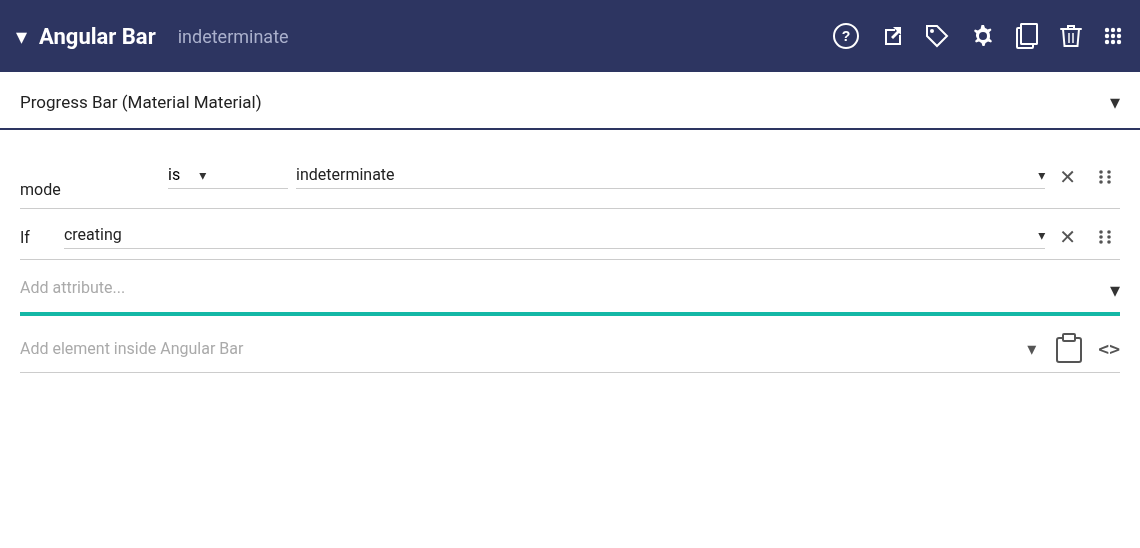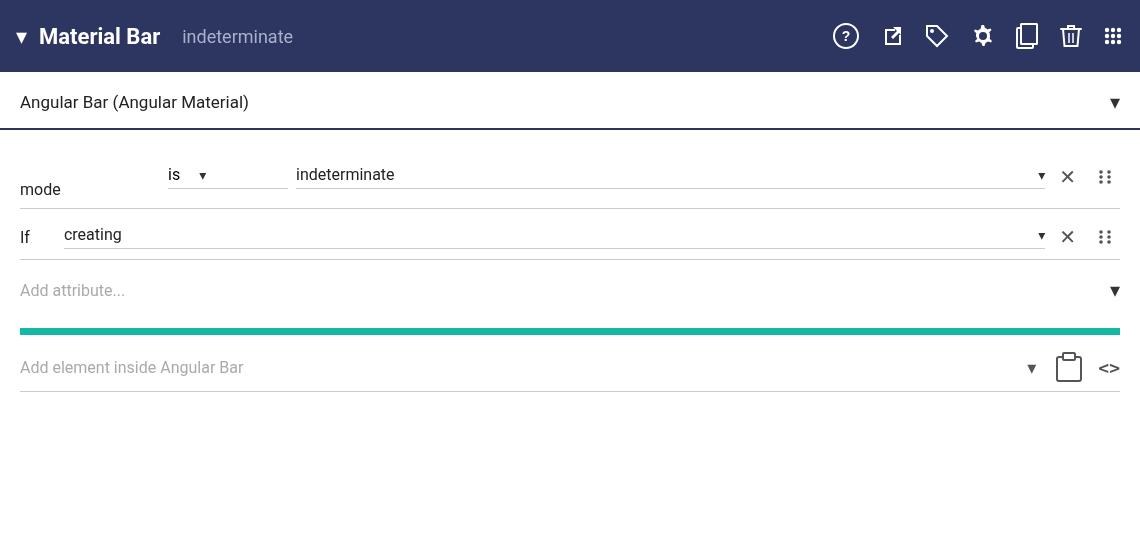--- a/index.html
+++ b/index.html
@@ -149,24 +149,24 @@
     .if-label {
       font-size: 16px;
       color: #222;
       margin-right: 6px;
       flex-shrink: 0;
     }
 
     
     .add-attr-row {
       display: flex;
-      align-items: center;
+      align-items: flex-start;
       justify-content: space-between;
-      padding: 18px 0 26px 0;
-      border-bottom: 7px solid #14b8a6;
+      padding: 18px 0 10px 0;
+      border-bottom: 4px solid #14b8a6;
     }
     .add-attr-placeholder {
       font-size: 16px;
       color: #aaa;
     }
 
     
     .add-element-row {
       display: flex;
       align-items: center;
@@ -195,21 +195,21 @@
     svg {
       vertical-align: middle;
     }
   </style>
 </head>
 <body>
 
 <div class="header">
   <div class="header-left">
     <span class="chevron-down">▾</span>
-    <span class="header-title">Material Bar</span>
+    <span class="header-title">Angular Bar</span>
     <span class="header-subtitle">indeterminate</span>
   </div>
   <div class="header-icons">
 
     <span class="header-icon">
       <svg width="28" height="28" viewBox="0 0 28 28" fill="none">
         <circle cx="14" cy="14" r="12" stroke="white" stroke-width="2"></circle>
         <text x="14" y="19" text-anchor="middle" fill="white" font-size="14" font-family="Arial" font-weight="bold">?</text>
       </svg>
     </span>
@@ -262,21 +262,21 @@
         <circle cx="11" cy="17" r="2.2" fill="white"></circle>
         <circle cx="17" cy="17" r="2.2" fill="white"></circle>
       </svg>
     </span>
   </div>
 </div>
 
 <div class="content">
 
   <div class="dropdown-row">
-    <span class="dropdown-label">Angular Bar (Angular Material)</span>
+    <span class="dropdown-label">Progress Bar (Material Material)</span>
     <span class="dropdown-arrow">▾</span>
   </div>
 
   <div class="attr-section">
 
     <div class="attr-row">
       <span class="attr-name">mode</span>
       <div class="attr-op-dropdown">
         <span>is</span>
         <span class="small-arrow">▾</span>

